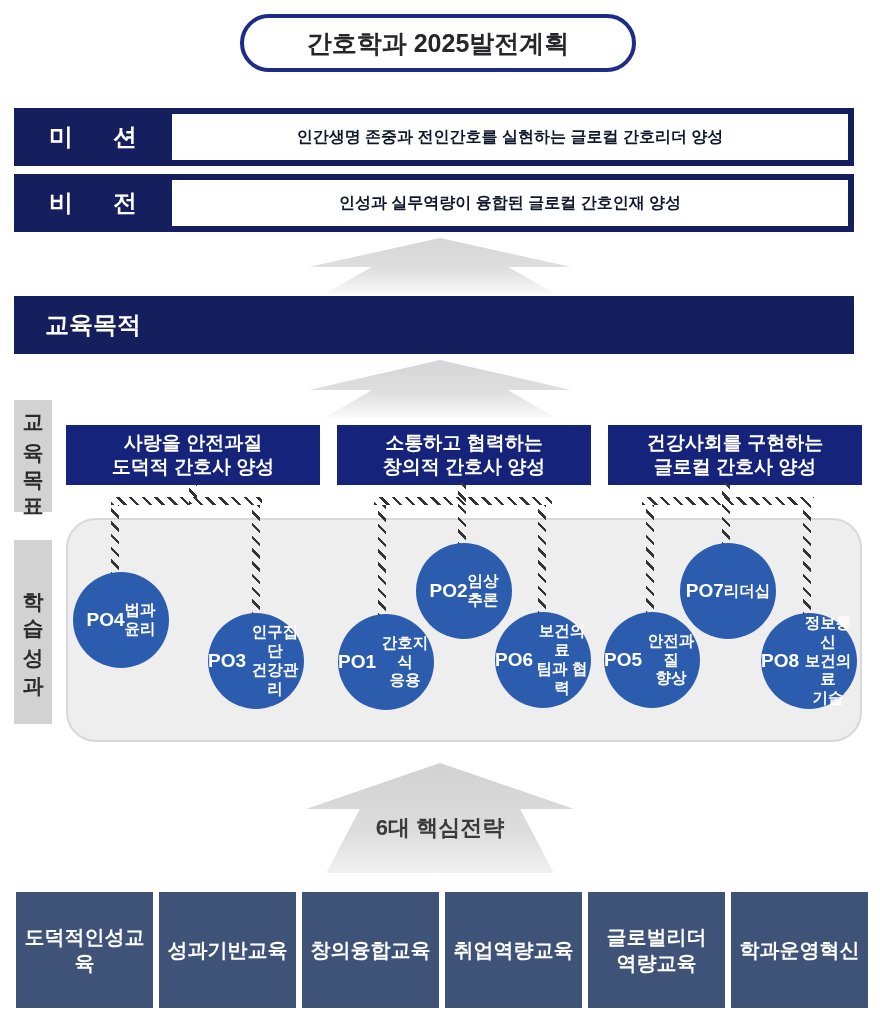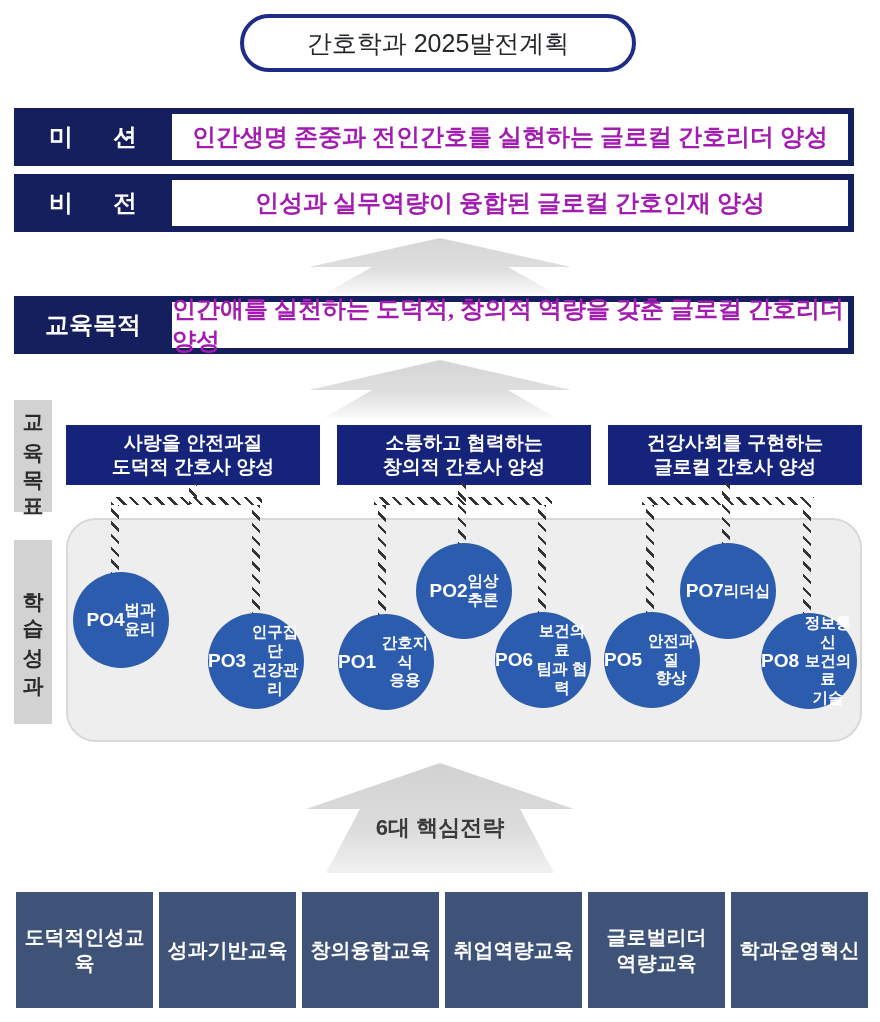--- a/index.html
+++ b/index.html
@@ -3,30 +3,30 @@
 <meta charset="utf-8">
 <style>
   html,body{margin:0;padding:0;background:#ffffff;}
   .page{position:relative;width:880px;height:1022px;background:#ffffff;
         font-family:"Liberation Sans","DejaVu Sans",sans-serif;overflow:hidden;}
 
   
   .pill{position:absolute;left:240px;top:14px;width:396px;height:58px;
         border:4px solid #1e2c87;border-radius:36px;box-sizing:border-box;
         display:flex;align-items:center;justify-content:center;}
-  .pill span{font-size:25px;font-weight:normal;color:#26262b;}
+  .pill span{font-size:25px;font-weight:bold;color:#26262b;}
 
   
   .bar{position:absolute;left:14px;width:840px;height:58px;background:#161f5e;
        display:flex;box-sizing:border-box;}
   .bar-label{width:158px;display:flex;align-items:center;justify-content:center;
              color:#ffffff;font-size:24px;font-weight:bold;white-space:pre;}
   .bar-body{flex:1;margin:6px 6px 6px 0;background:#ffffff;
             display:flex;align-items:center;justify-content:center;}
-  .bar-body span{font-size:24px;font-weight:bold;color:#a21caf;font-family:Liberation Serif, serif;}
+  .bar-body span{font-size:16px;font-weight:bold;color:#0f172a;}
 
   .arrow{position:absolute;}
 
   
   .goal-box{position:absolute;top:425px;width:254px;height:60px;background:#15237a;
             display:flex;align-items:center;justify-content:center;text-align:center;
             color:#ffffff;font-size:19px;font-weight:bold;line-height:1.25;white-space:pre-line;}
 
   
   .v-label{position:absolute;left:14px;width:38px;background:#d2d2d2;
@@ -92,23 +92,20 @@
         <stop offset="0" stop-color="#d6d6d6"></stop>
         <stop offset="0.55" stop-color="#dedede"></stop>
         <stop offset="1" stop-color="#fafafa"></stop>
       </linearGradient>
     </defs>
     <polygon points="131,0 262,29 199,29 247,56 15,56 63,29 0,29" fill="url(#gradA)"></polygon>
   </svg>
 
   <div class="bar" style="top:296px">
     <div class="bar-label">교육목적</div>
-    <div class="bar-body">
-      <span>인간애를 실천하는 도덕적, 창의적 역량을 갖춘 글로컬 간호리더 양성</span>
-    </div>
   </div>
 
   <svg class="arrow" style="left:309px;top:360px" width="262" height="58" viewBox="0 0 262 58">
     <polygon points="131,0 262,30 199,30 247,58 15,58 63,30 0,30" fill="url(#gradA)"></polygon>
   </svg>
 
   <div class="v-label" style="top:400px;height:112px">
     <span>교육목표</span>
   </div>
   <div class="goal-box" style="left:66px">사랑을 안전과질

